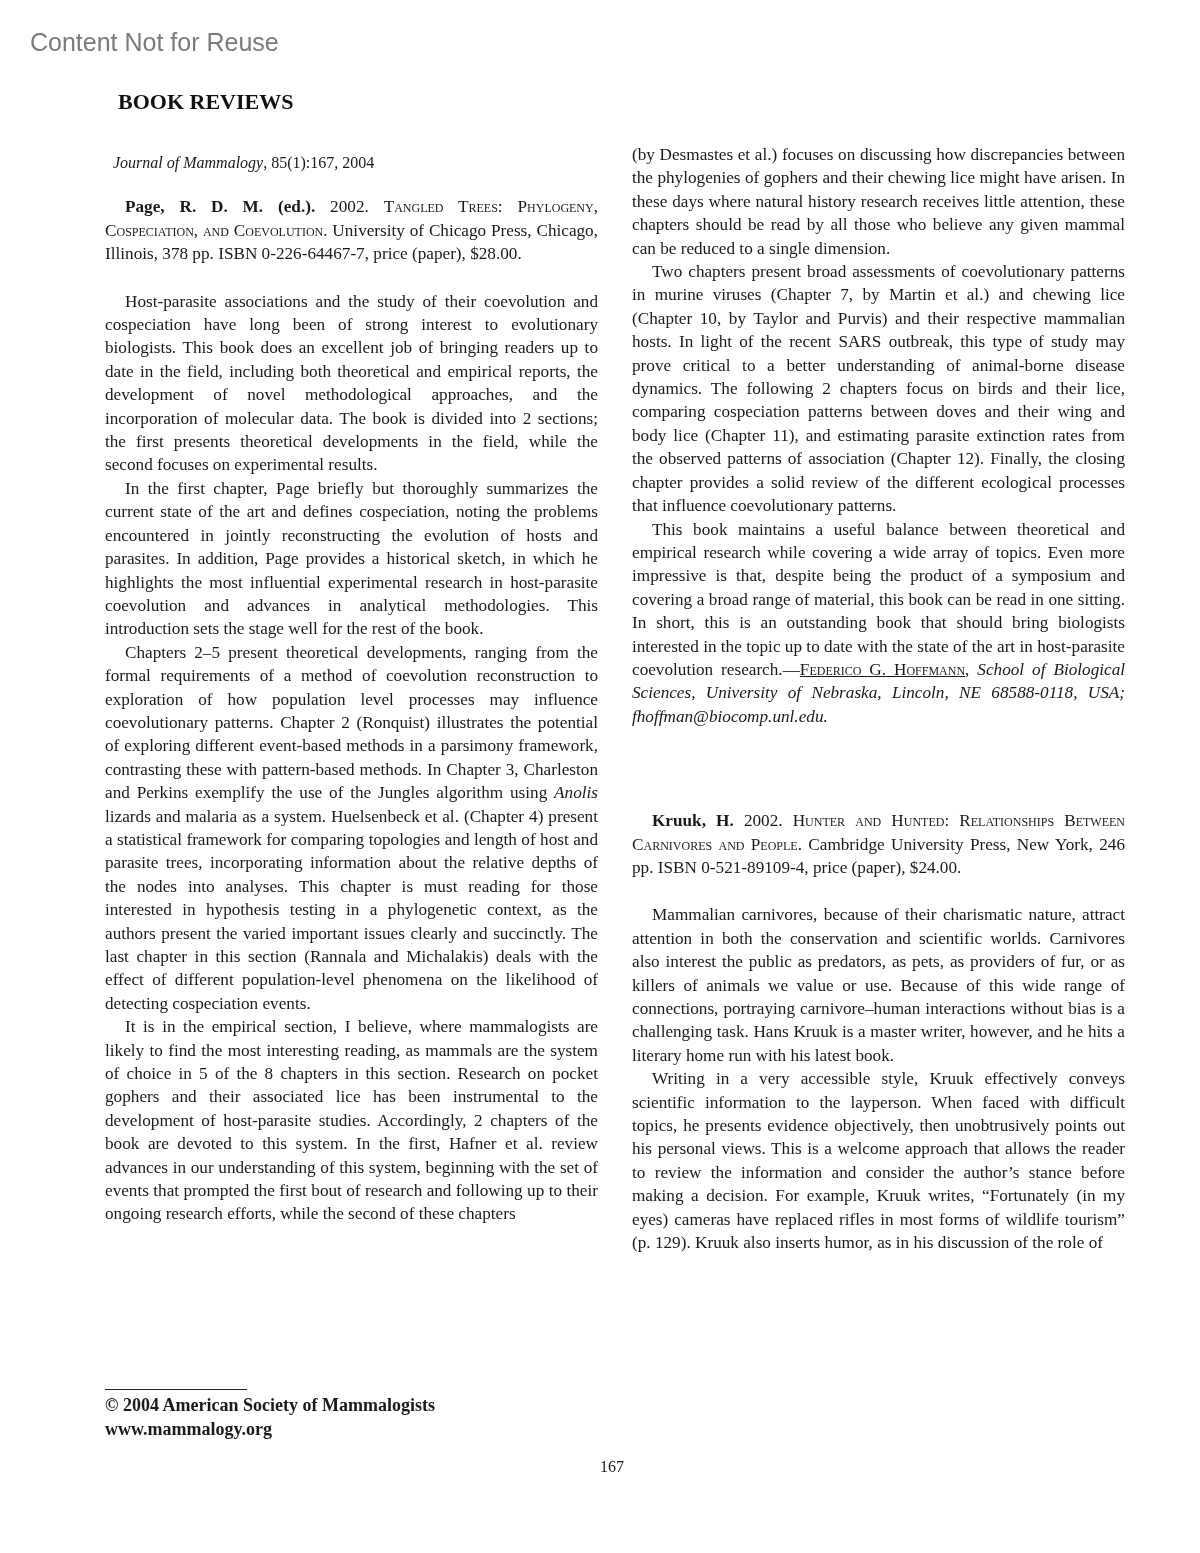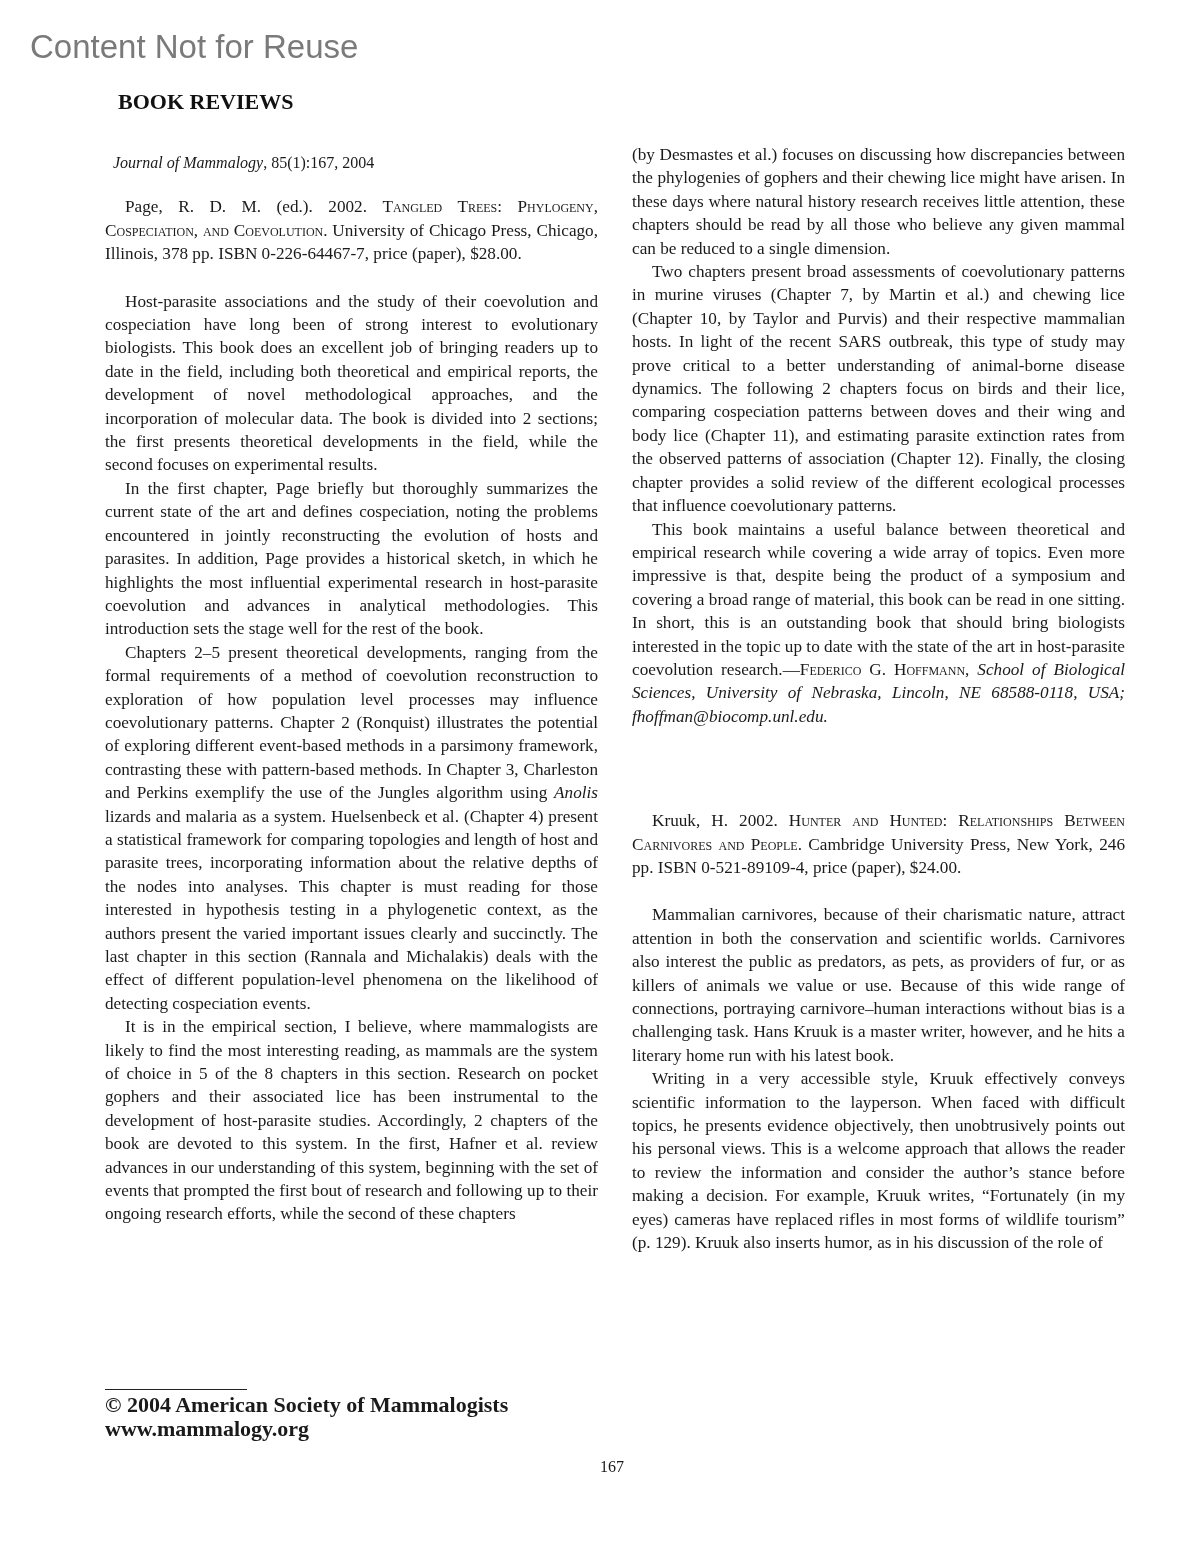--- a/index.html
+++ b/index.html
@@ -1,34 +1,34 @@
 <!DOCTYPE html>
 <html><head>
 <meta charset="utf-8">
 <style>
   html, body { margin: 0; padding: 0; background: #ffffff; }
   body { width: 1200px; height: 1553px; position: relative; overflow: hidden;
          font-family: "Liberation Serif", "DejaVu Serif", serif; color: #1a1a1a; }
   .watermark { position: absolute; left: 30px; top: 28px; font-family: "Liberation Sans", "DejaVu Sans", sans-serif;
-               font-size: 33px; color: #7a7a7a; letter-spacing: 0px; }
+               font-size: 25px; color: #7a7a7a; letter-spacing: 0px; }
   .section-title { position: absolute; left: 105px; top: 89px; font-size: 22px; font-weight: bold; color: #111; margin-left: 13px; }
   .col { position: absolute; top: 143px; width: 493px; font-size: 17.2px; line-height: 23.4px; text-align: justify; }
   .col-left { left: 105px; }
   .col-right { left: 632px; }
   .cite { font-size: 16px; margin: 8px; }
   .cite i { font-style: italic; }
   .biblio { margin: 21px 0 24px 0; text-indent: 20px; }
-  .biblio .author { font-weight: normal; }
+  .biblio .author { font-weight: bold; }
   .sc { font-variant: small-caps; }
   p.para { margin: 0; text-indent: 20px; }
-  .sig-sc { font-variant: small-caps; }
+  .sig-sc { font-variant: small-caps; text-decoration: underline; }
   .sig-it { font-style: italic; }
   .gap { height: 60px; }
   .footer-rule { position: absolute; left: 105px; top: 1389px; width: 142px; border-top: 1.5px solid #222; }
-  .copyright { position: absolute; left: 105px; top: 1393px; font-size: 22px; font-weight: bold; line-height: 24px; }
+  .copyright { position: absolute; left: 105px; top: 1393px; font-size: 18px; font-weight: bold; line-height: 24px; }
   .page-number { position: absolute; left: 600px; top: 1458px; font-size: 16px; }
 </style>
 </head>
 <body>
 
 <div class="watermark">Content Not for Reuse</div>
 <div class="section-title">BOOK REVIEWS</div>
 
 <div class="col col-left">
   <p class="cite"><i>Journal of Mammalogy</i><span>, 85(1):167, 2004</span></p>

